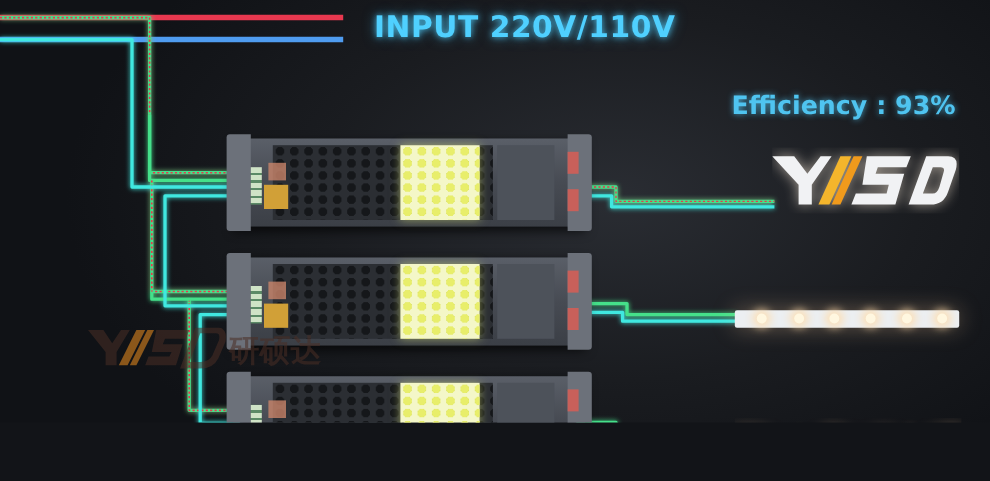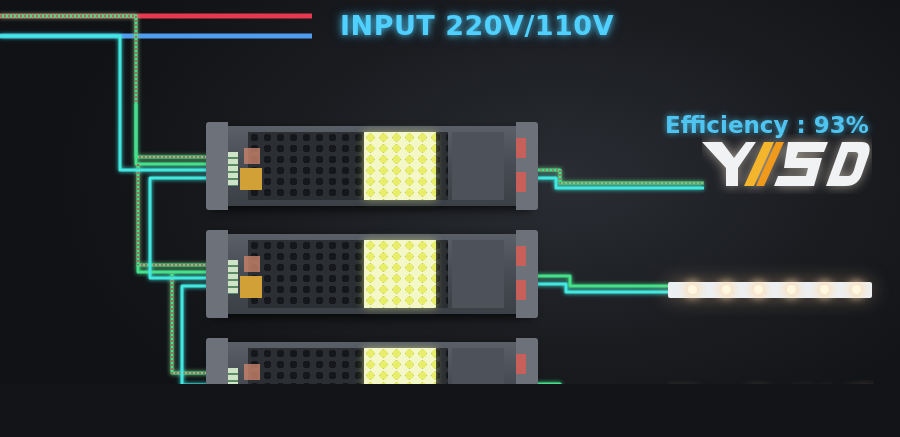--- a/index.html
+++ b/index.html
@@ -3,21 +3,21 @@
 <meta charset="utf-8">
 <style>
   html,body{margin:0;padding:0;}
   body{width:900px;height:437px;overflow:hidden;background:#121418;font-family:"DejaVu Sans","Liberation Sans",sans-serif;}
   .stage{position:relative;width:900px;height:384px;overflow:hidden;
     background:radial-gradient(ellipse 500px 300px at 560px 180px,#2a2d33 0%,#1a1c20 55%,#101216 100%);}
   .wires{position:absolute;left:0;top:0;width:900px;height:437px;}
   .title{position:absolute;left:340px;top:10px;font-size:27px;font-weight:bold;color:#4fd0ff;
     text-shadow:0 0 6px rgba(79,208,255,.8),0 0 12px rgba(79,208,255,.5);letter-spacing:.5px;}
   .eff{position:absolute;left:665px;top:84px;font-size:23px;font-weight:bold;color:#4fc4f0;
-    text-shadow:0 0 6px rgba(79,196,240,.8);margin-top:28px;}
+    text-shadow:0 0 6px rgba(79,196,240,.8);}
   .logo-main{position:absolute;left:702px;top:134px;width:170px;height:60px;}
   .psu{position:absolute;width:320px;height:80px;border-radius:3px;
     background:linear-gradient(180deg,#5a5f68 0%,#474b53 50%,#3b3f46 100%);
     box-shadow:0 4px 10px rgba(0,0,0,.7);}
   .psu .endL,.psu .endR{position:absolute;top:-4px;width:22px;height:88px;background:#6c717a;}
   .psu .endL{left:-6px;border-radius:3px 0 0 3px;}
   .psu .endR{right:-6px;border-radius:0 3px 3px 0;}
   .psu .mesh{position:absolute;left:36px;top:6px;width:200px;height:68px;
     background-color:#2b2e33;
     background-image:radial-gradient(circle at 50% 50%,#15171a 45%,transparent 47%);
@@ -149,14 +149,24 @@
     <g fill="#fff7e0" style="filter:drop-shadow(0 0 4px rgba(255,220,170,.9))">
       <circle cx="26" cy="16" r="4"></circle>
         <circle cx="58" cy="15" r="4"></circle>
         <circle cx="92" cy="22" r="4"></circle>
       <circle cx="126" cy="16" r="4"></circle>
         <circle cx="159" cy="13" r="4"></circle>
         <circle cx="193" cy="22" r="4"></circle>
     </g>
   </svg>
 
+  <div class="wm">
+    <svg width="260" height="40" viewBox="0 0 260 40">
+      <polygon points="0,2 14,2 22,14 30,2 38,2 26,22 26,34 16,34 16,22" fill="#4a2e25"></polygon>
+      <polygon points="28,34 44,2 52,2 36,34" fill="#f0901f"></polygon>
+      <polygon points="38,34 54,2 60,2 44,34" fill="#f0901f"></polygon>
+      <path d="M62 2 H92 L89 10 H70 L68 15 H86 L80 34 H52 L55 26 H74 L76 22 H58 Z" fill="#4a2e25"></path>
+      <path d="M88 34 L100 2 H116 Q124 2 122 12 L116 26 Q112 34 102 34 Z" fill="none" stroke="#4a2e25" stroke-width="6"></path>
+    </svg>
+    <span style="position:absolute;left:128px;top:2px;font-size:28px;font-weight:bold;color:#4a2e25;">研硕达</span>
+  </div>
 
 </div>
 
 </body></html>

